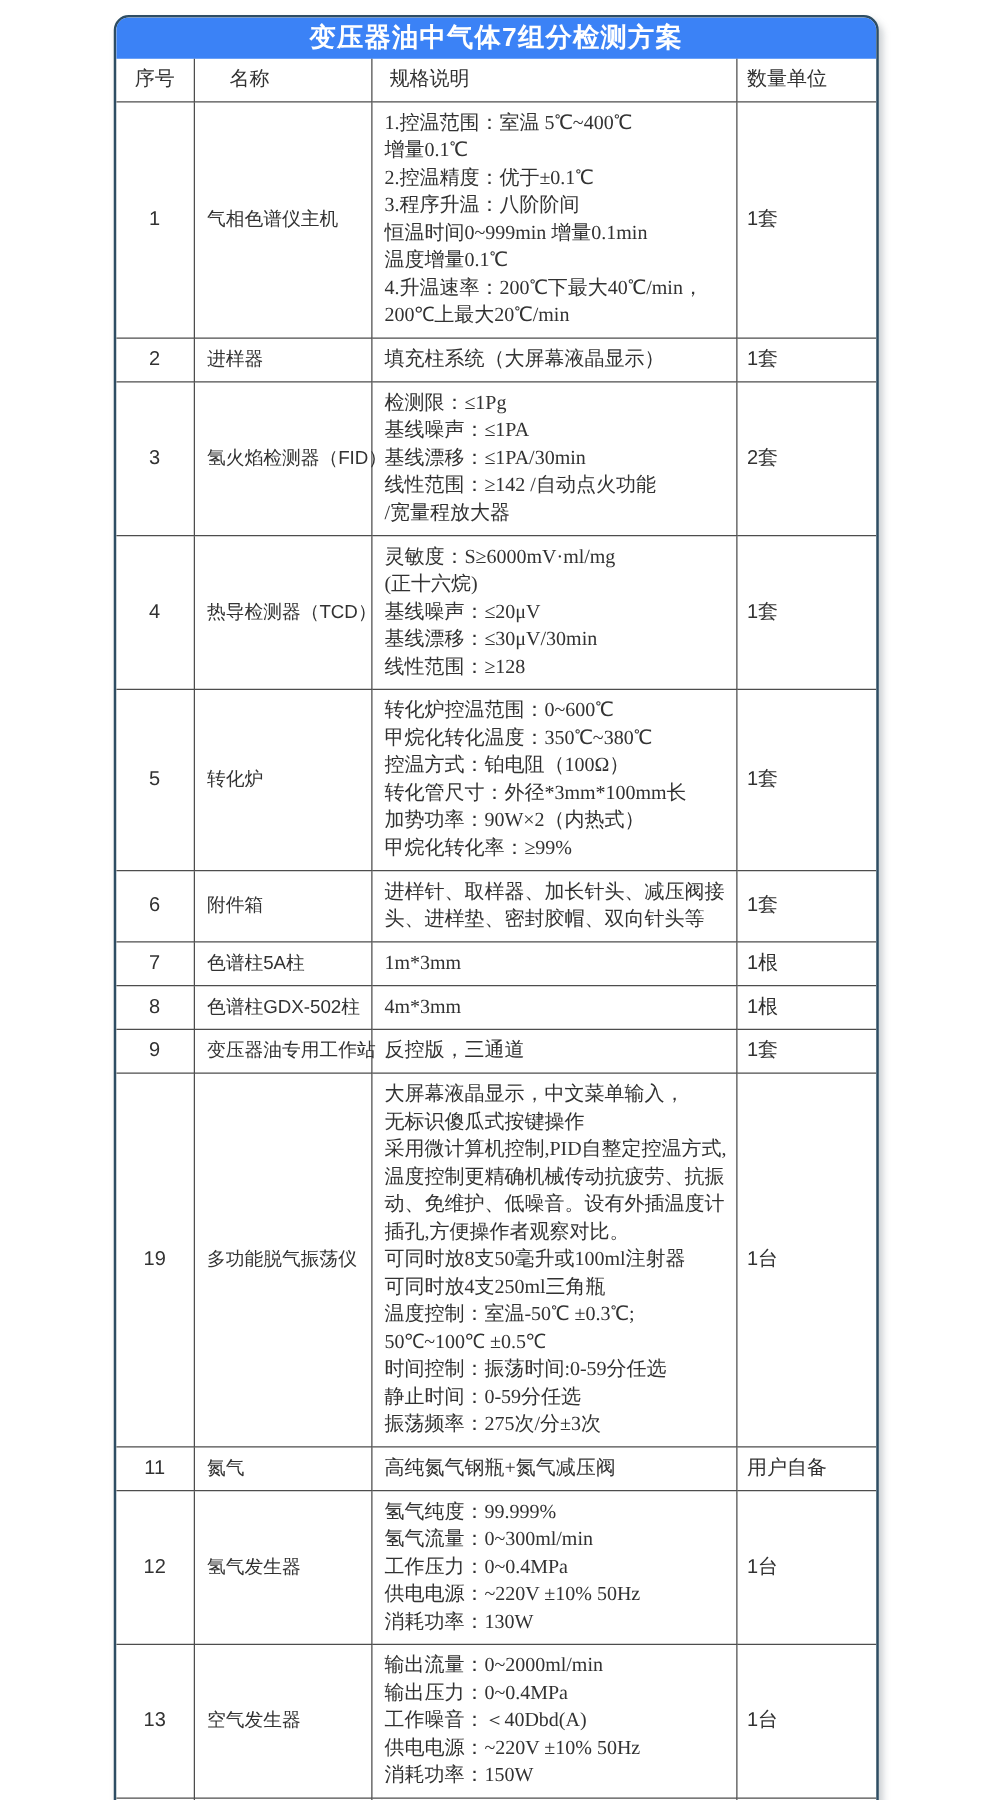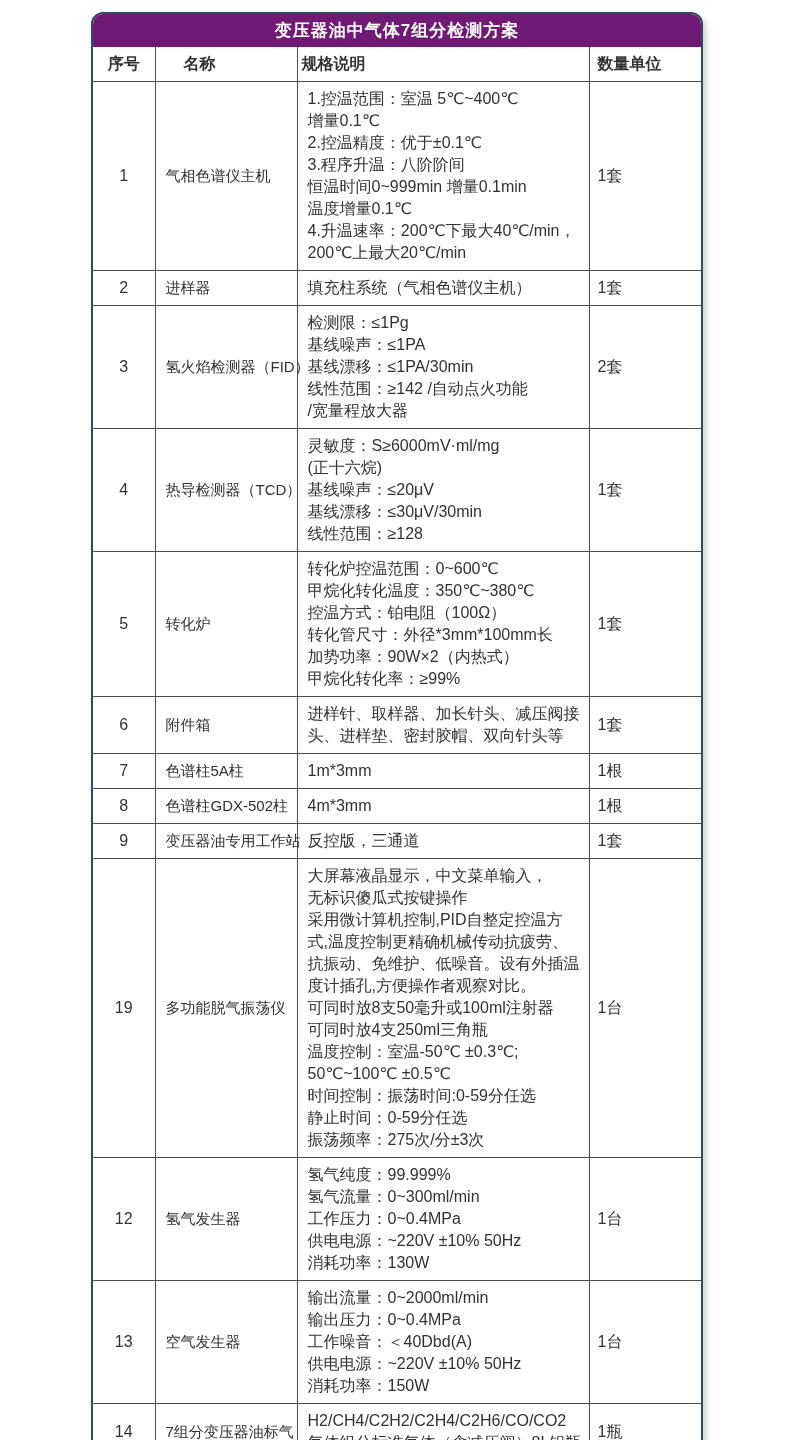--- a/index.html
+++ b/index.html
@@ -12,24 +12,24 @@
     position:absolute;
     left:91px; top:12px;
     width:608px;
     background:#ffffff;
     border:2px solid #2e4d63;
     border-radius:12px;
     overflow:hidden;
     box-shadow:3px 4px 6px rgba(110,120,130,0.35);
   }
   .title-bar{
-    background:#701a75;
+    background:#3b82f6;
     color:#ffffff;
     font-weight:bold;
-    font-size:17px;
+    font-size:21px;
     line-height:33px;
     height:33px;
     text-align:center;
     letter-spacing:1px;
   }
   table.spec-table{
     width:100%;
     border-collapse:collapse;
     border-style:hidden; 
     table-layout:fixed;
@@ -37,30 +37,30 @@
     font-size:16px;
   }
   .spec-table th,
   .spec-table td{
     border:1px solid #4d4d4d;
     vertical-align:middle;
     padding:5px 8px;
     line-height:22px;
   }
   .spec-table th{
-    font-weight:bold;
+    font-weight:normal;
     text-align:left;
     height:24px;
     margin-left:40px;
   }
   th.c-no, td.c-no{ text-align:center; padding-left:2px; padding-right:2px; }
   td.c-name{ padding-left:10px; padding-right:2px; white-space:nowrap; font-size:15px; }
   th.c-name{ padding-left:28px; }
-  td.c-spec{ white-space:pre-line; padding:6px 6px 6px 10px; }
-  th.c-spec{ padding-left:4px; }
+  td.c-spec{ white-space:pre-line; padding:6px 6px 6px 10px;font-family:Liberation Serif, serif; }
+  th.c-spec{ padding-left:14px; }
   td.c-qty, th.c-qty{ }
 </style>
 </head>
 <body>
 
 <div class="card">
   <div class="title-bar">变压器油中气体7组分检测方案</div>
   <table class="spec-table">
     <colgroup>
       <col style="width:62px">
@@ -86,21 +86,21 @@
 3.程序升温：八阶阶间
 恒温时间0~999min 增量0.1min
 温度增量0.1℃
 4.升温速率：200℃下最大40℃/min，
 200℃上最大20℃/min</td>
         <td class="c-qty">1套</td>
       </tr>
       <tr>
         <td class="c-no">2</td>
         <td class="c-name">进样器</td>
-        <td class="c-spec">填充柱系统（气相色谱仪主机）</td>
+        <td class="c-spec">填充柱系统（大屏幕液晶显示）</td>
         <td class="c-qty">1套</td>
       </tr>
       <tr>
         <td class="c-no">3</td>
         <td class="c-name">氢火焰检测器（FID）</td>
         <td class="c-spec">检测限：≤1Pg
 基线噪声：≤1PA
 基线漂移：≤1PA/30min
 线性范围：≥142 /自动点火功能
 /宽量程放大器</td>
@@ -160,20 +160,26 @@
 可同时放8支50毫升或100ml注射器
 可同时放4支250ml三角瓶
 温度控制：室温-50℃ ±0.3℃;
 50℃~100℃ ±0.5℃
 时间控制：振荡时间:0-59分任选
 静止时间：0-59分任选
 振荡频率：275次/分±3次</td>
         <td class="c-qty">1台</td>
       </tr>
       <tr>
+        <td class="c-no">11</td>
+        <td class="c-name">氮气</td>
+        <td class="c-spec">高纯氮气钢瓶+氮气减压阀</td>
+        <td class="c-qty">用户自备</td>
+      </tr>
+      <tr>
         <td class="c-no">12</td>
         <td class="c-name">氢气发生器</td>
         <td class="c-spec">氢气纯度：99.999%
 氢气流量：0~300ml/min
 工作压力：0~0.4MPa
 供电电源：~220V ±10% 50Hz
 消耗功率：130W</td>
         <td class="c-qty">1台</td>
       </tr>
       <tr>

